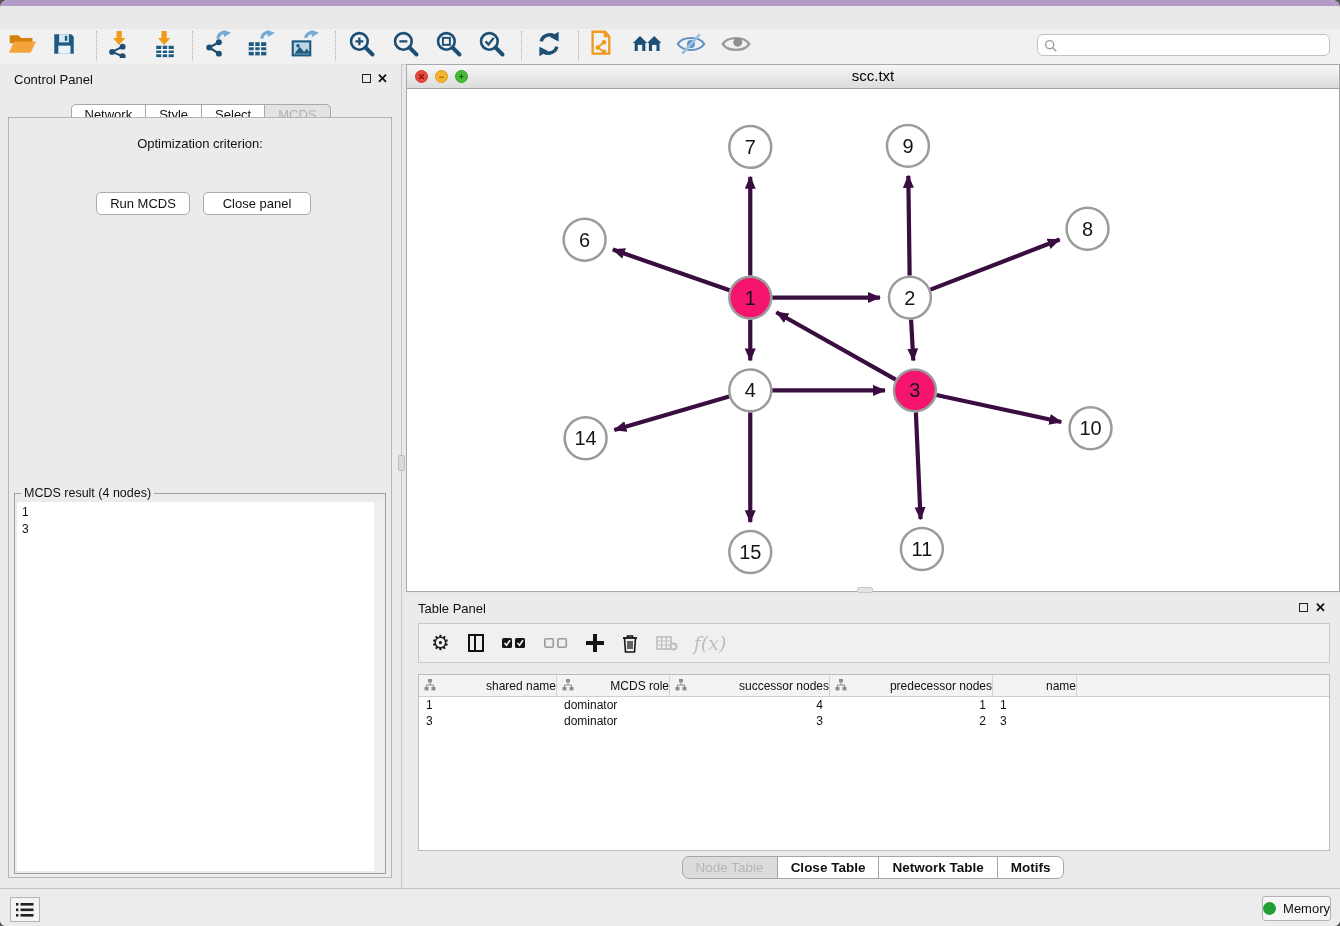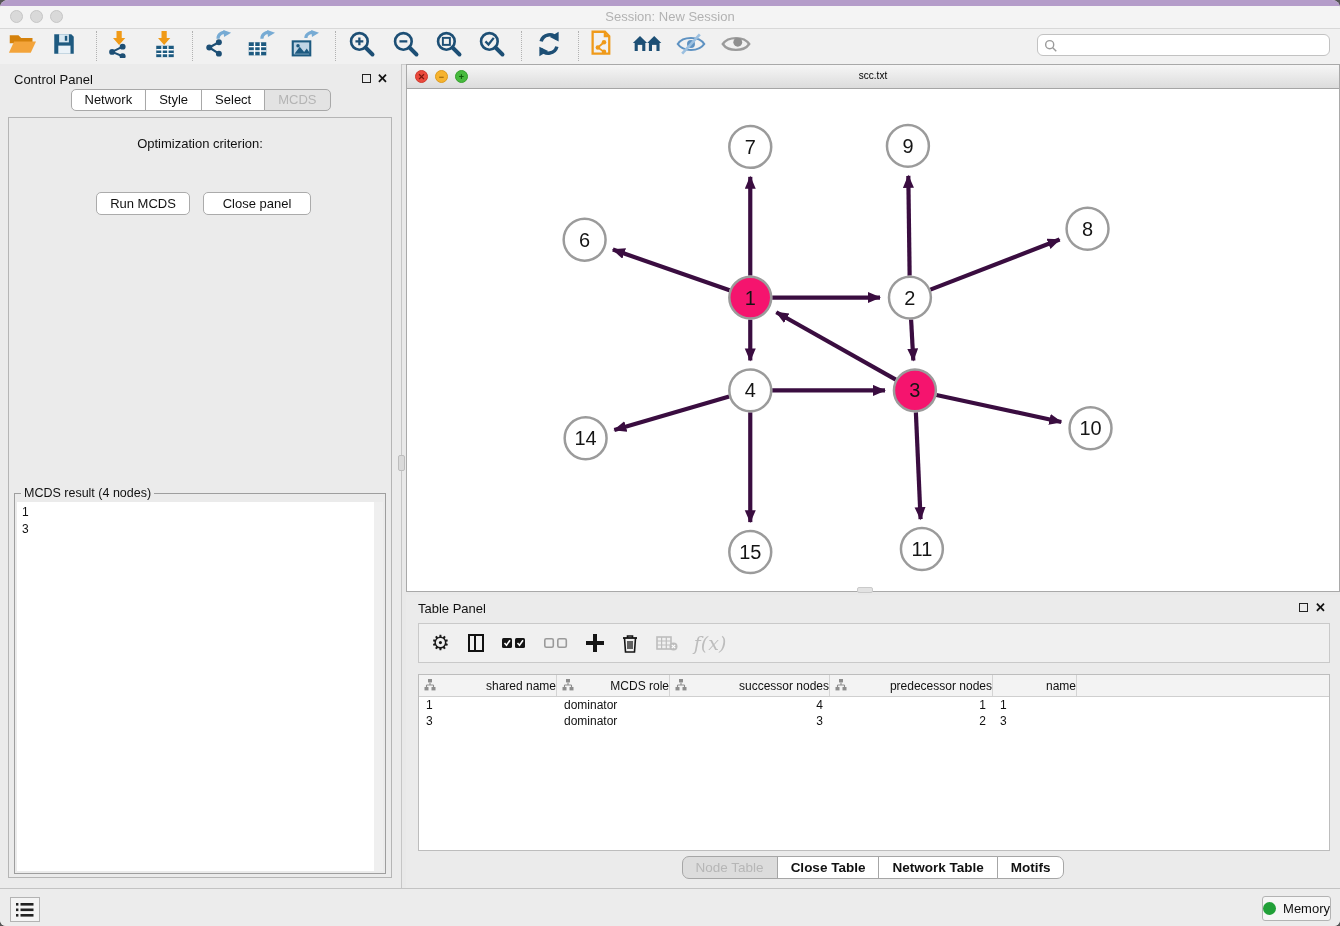--- a/index.html
+++ b/index.html
@@ -20,21 +20,21 @@
   #toolbar-search svg{position:absolute;left:6px;top:4px;}
   #toolbar-search input{position:absolute;left:24px;top:1px;right:4px;border:none;outline:none;height:18px;font-size:12px;background:transparent;width:260px;}
 
   
   #control-panel{position:absolute;left:0;top:64px;width:402px;height:824px;background:#ebebeb;border-right:1px solid #c6c6c6;box-sizing:border-box;}
   #cp-title{position:absolute;left:14px;top:8px;font-size:13px;color:#111;}
   .panel-max{position:absolute;width:9px;height:9px;border:1.5px solid #222;box-sizing:border-box;}
   .panel-close{position:absolute;font-size:13px;font-weight:bold;color:#111;line-height:11px;}
   #cp-max{top:10px;right:30px;}
   #cp-close{top:9px;right:13px;}
-  #cp-tabs{position:absolute;left:50%;transform:translateX(-50%);top:25px;display:flex;}
+  #cp-tabs{position:absolute;left:50%;transform:translateX(-50%);top:40px;display:flex;}
   .cp-tab{height:20px;line-height:20px;font-size:13px;padding:0 13px;background:#fff;border:1px solid #a8a8a8;margin-left:-1px;color:#111;cursor:default;}
   .cp-tab:first-child{border-radius:5px 0 0 5px;margin-left:0;}
   .cp-tab:last-child{border-radius:0 5px 5px 0;}
   .cp-tab.disabled{background:#e3e3e3;color:#b4b4b4;}
   #cp-content{position:absolute;left:8px;right:9px;top:53px;bottom:10px;border:1px solid #b5b5b5;background:#ebebeb;}
   #opt-label{position:absolute;left:0;right:0;top:18px;text-align:center;font-size:13px;color:#111;}
   #opt-dropdown{position:absolute;left:36px;top:41px;width:310px;height:23px;background:#fff;border:1px solid #ababab;border-radius:5px;box-sizing:border-box;}
   #opt-dropdown .dd-text{position:absolute;left:10px;top:0;line-height:21px;font-size:13px;color:#111;}
   #opt-dropdown .dd-stepper{position:absolute;right:6px;top:3px;}
   .cp-btn{position:absolute;top:74px;height:23px;background:#fff;border:1px solid #ababab;border-radius:5px;font-size:13px;color:#111;display:flex;align-items:center;justify-content:center;box-sizing:border-box;font-family:"Liberation Sans",sans-serif;}
@@ -46,21 +46,21 @@
   #result-scroll{position:absolute;right:0;top:0;bottom:0;width:9px;background:#efefef;}
   .result-line{white-space:pre;}
 
   
   #network-window{position:absolute;left:406px;top:64px;width:934px;height:528px;background:#fff;border:1px solid #a9a9a9;box-sizing:border-box;}
   #nw-titlebar{position:absolute;left:0;top:0;right:0;height:23px;background:linear-gradient(#f6f6f6,#dcdcdc);border-bottom:1px solid #a5a5a5;}
   .nw-light{position:absolute;top:5px;width:13px;height:13px;border-radius:50%;font-size:9px;font-weight:bold;text-align:center;line-height:13px;box-sizing:border-box;}
   #nw-red{left:8px;background:#ea4a3d;border:1px solid #d0382c;color:#7c150e;}
   #nw-yellow{left:28px;background:#f6b32e;border:1px solid #dd9b1d;color:#8f5e06;}
   #nw-green{left:48px;background:#47ba3d;border:1px solid #35a02c;color:#0f5c0a;}
-  #nw-title{position:absolute;left:0;right:0;top:0;text-align:center;line-height:22px;font-size:10px;color:#000;}
+  #nw-title{position:absolute;left:0;right:0;top:0;text-align:center;line-height:22px;font-size:15px;color:#000;}
   #nw-canvas{position:absolute;left:0;top:24px;right:0;bottom:0;background:#fff;}
   #graph-svg{width:100%;height:100%;}
 
   
   #v-grip{position:absolute;left:398px;top:455px;width:7px;height:16px;background:#dadada;border:1px solid #bdbdbd;border-radius:2px;box-sizing:border-box;}
   #h-grip{position:absolute;left:857px;top:587px;width:16px;height:6px;background:#e2e2e2;border:1px solid #cacaca;border-radius:2px;box-sizing:border-box;}
 
   
   #table-panel{position:absolute;left:406px;top:595px;width:934px;height:293px;background:#ebebeb;}
   #tp-title{position:absolute;left:12px;top:6px;font-size:13px;color:#111;}
@@ -94,26 +94,20 @@
   #memory-btn{position:absolute;right:9px;top:7px;height:25px;background:#f6f6f6;border:1px solid #b3b3b3;border-radius:3px;display:flex;align-items:center;padding:0 0;box-sizing:border-box;}
   #memory-dot{width:13px;height:13px;border-radius:50%;background:#21a038;margin-right:7px;}
   #memory-label{font-size:13px;color:#111;}
 </style>
 </head>
 <body>
 
 <div id="app">
 
   <div id="top-strip"></div>
-  <div id="app-titlebar">
-    <div class="tl-dot" style="left:10px"></div>
-    <div class="tl-dot" style="left:30px"></div>
-    <div class="tl-dot" style="left:50px"></div>
-    <div id="app-title">Session: New Session</div>
-  </div>
 
   <div id="main-toolbar">
     <div class="tbtn" style="left:5px">
       <span><svg width="28" height="24" viewBox="0 0 32 26">
             <path d="M2 3 h10 l3 3 h13 v6 H2 z" fill="#d5820c"></path>
             <path d="M1 23 L7 10 h25 l-6 13 z" fill="#f3a43b"></path>
           </svg></span>
     </div>
     <div class="tbtn" style="left:47px">
       <span><svg width="26" height="26" viewBox="0 0 32 32">

